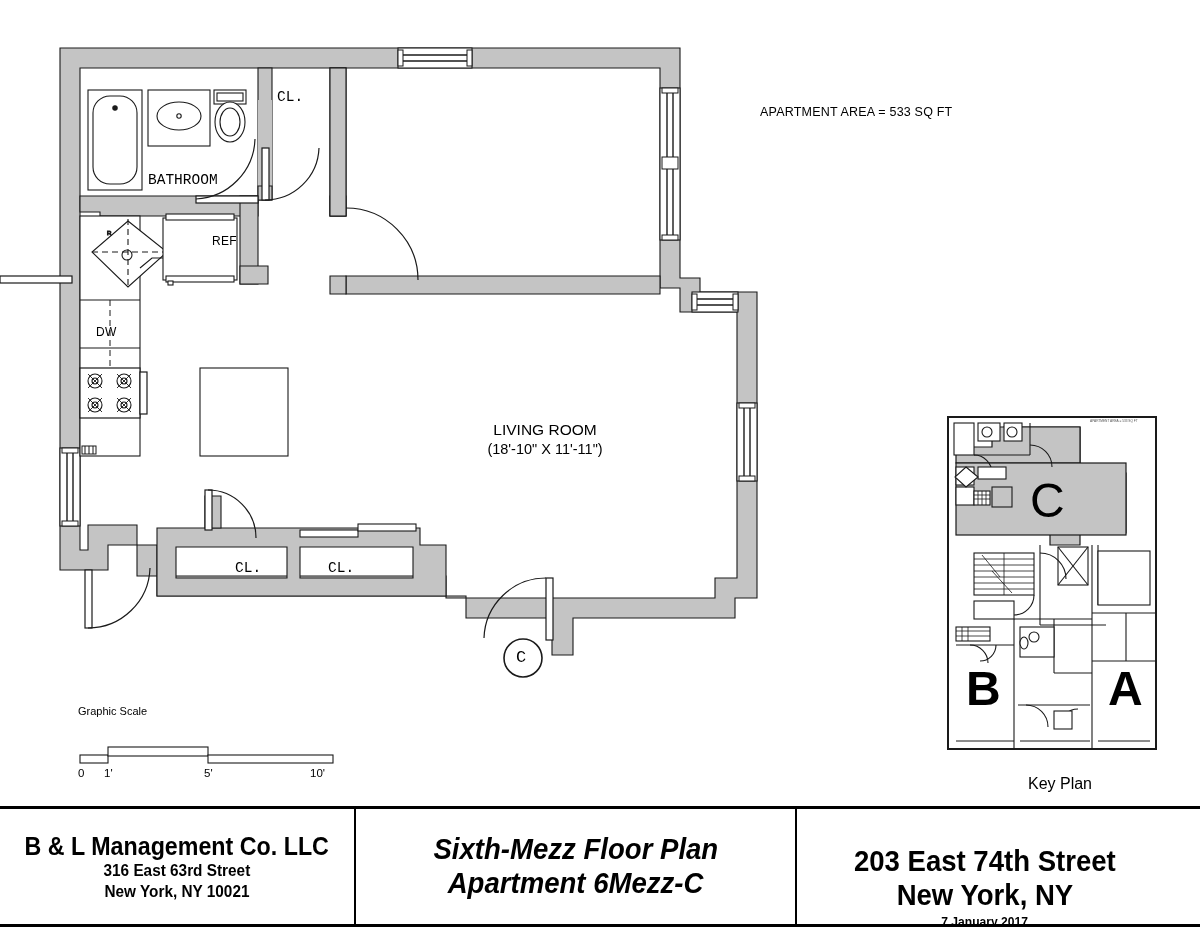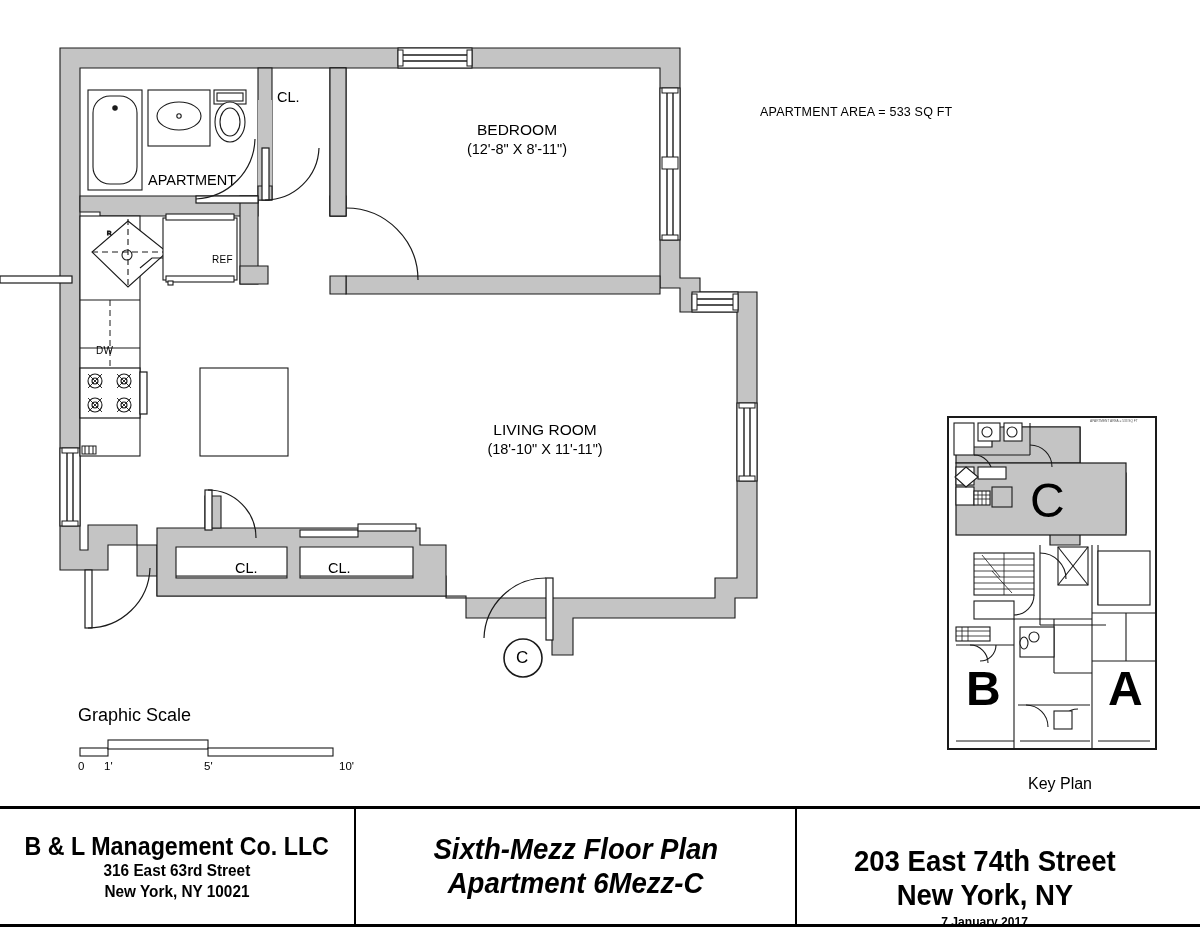--- a/index.html
+++ b/index.html
@@ -44,43 +44,43 @@
     text-align: center;
     font-size: 15.5px;
     line-height: 1.28;
     white-space: nowrap;
   }
   .room-label .dims { font-size: 14.5px; display: block; }
   .small-label {
     position: absolute;
     font-size: 14.5px;
     white-space: nowrap;
+    font-family: Liberation Mono, monospace;
   }
   .tiny-label {
     position: absolute;
-    font-size: 10px;
+    font-size: 12px;
     white-space: nowrap;
     letter-spacing: 0.3px;
-    margin-top: 20px;
   }
   .micro-label {
     position: absolute;
     font-size: 3.2px;
     white-space: nowrap;
     color: #555;
   }
   #graphic-scale-block {
     position: absolute;
     left: 78px;
     top: 705px;
     width: 280px;
   }
   #graphic-scale-title {
-    font-size: 18px;
-    margin-bottom: 12px;
+    font-size: 11px;
+    margin-bottom: 28px;
   }
   .scale-tick-labels {
     position: relative;
     height: 16px;
     font-size: 11.5px;
   }
   .scale-tick-labels span {
     position: absolute;
     top: 0;
   }
@@ -365,33 +365,29 @@
         </g>
 
         <rect x="200" y="368" width="88" height="88" fill="#ffffff" stroke="#1a1a1a" stroke-width="1.1"></rect>
       </g>
 
       <g>
         <circle cx="523" cy="658" r="19" fill="#ffffff" stroke="#1a1a1a" stroke-width="1.6"></circle>
       </g>
     </svg>
 
-    <div class="room-label" style="left:432px; top:120px; width:170px;">
-      <span>BEDROOM</span>
-      <span class="dims">(12'-8" X 8'-11")</span>
-    </div>
 
 
     <div class="room-label" style="left:455px; top:420px; width:180px;">
       <span>LIVING ROOM</span>
       <span class="dims">(18'-10" X 11'-11")</span>
     </div>
 
     <div class="small-label" style="left:148px; top:172px;">
-      <span>APARTMENT</span>
+      <span>BATHROOM</span>
     </div>
 
     <div class="small-label" style="left:277px; top:89px;">
       <span>CL.</span>
     </div>
     <div class="small-label" style="left:235px; top:560px;">
       <span>CL.</span>
     </div>
     <div class="small-label" style="left:328px; top:560px;">
       <span>CL.</span>
@@ -422,21 +418,21 @@
       <rect x="2" y="10" width="28" height="8" fill="#ffffff" stroke="#1a1a1a" stroke-width="1.1"></rect>
 
       <rect x="30" y="2" width="100" height="9" fill="#ffffff" stroke="#1a1a1a" stroke-width="1.1"></rect>
 
       <rect x="130" y="10" width="125" height="8" fill="#ffffff" stroke="#1a1a1a" stroke-width="1.1"></rect>
     </svg>
     <div class="scale-tick-labels">
       <span style="left:0px;">0</span>
       <span style="left:26px;">1'</span>
       <span style="left:126px;">5'</span>
-      <span style="left:261px;">10'</span>
+      <span style="left:232px;">10'</span>
     </div>
   </div>
 
   <div id="keyplan-area">
     <svg class="key-svg" width="260" height="400" viewBox="0 0 260 400">
 
       <rect x="18" y="12" width="208" height="332" fill="#ffffff" stroke="#1a1a1a" stroke-width="2"></rect>
 
       <g>
         <path fill="#c4c4c4" stroke="#1a1a1a" stroke-width="1.2" d="M 74,22 L 150,22 L 150,60 L 178,60 L 178,68

